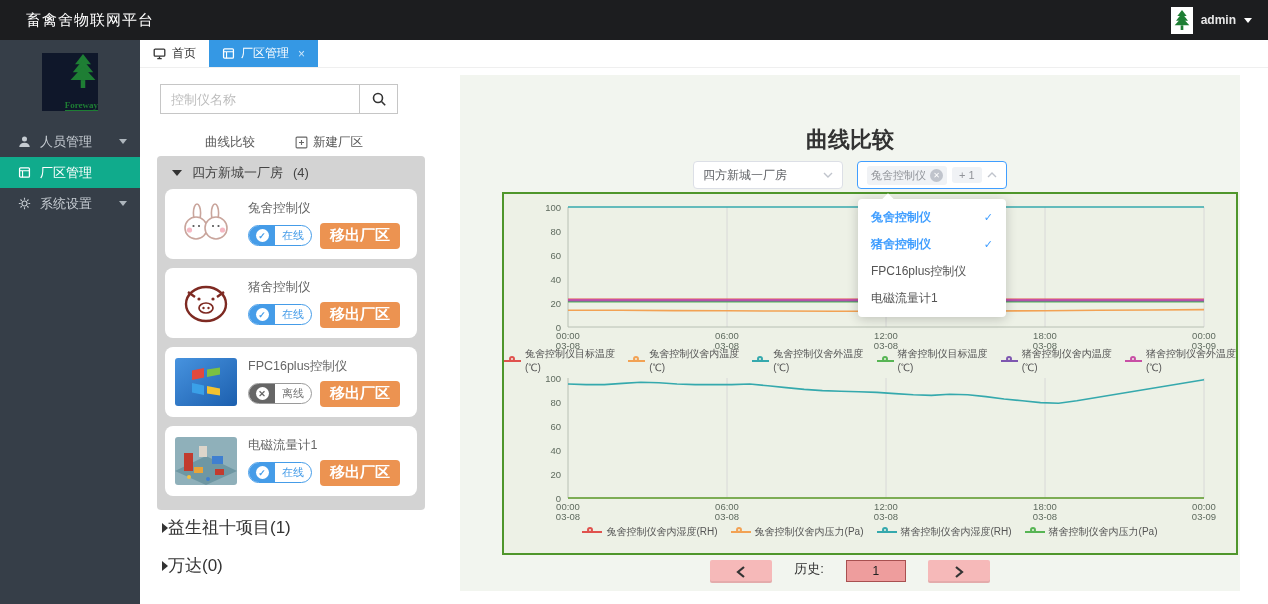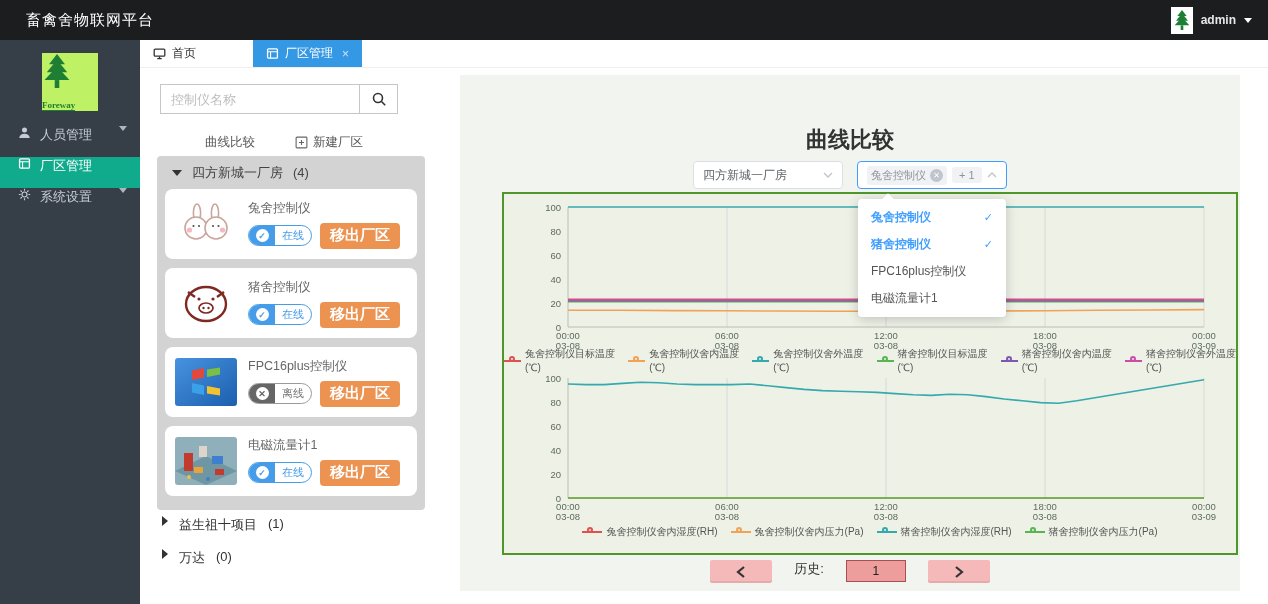--- a/index.html
+++ b/index.html
@@ -12,35 +12,35 @@
   .topbar { position:absolute; top:0; left:0; width:1268px; height:40px; background:#1c1d1f;
             display:flex; align-items:center; }
   .topbar-title { margin-left:26px; font-size:15px; color:#fff; letter-spacing:1px; }
   .topbar-right { position:absolute; right:16px; top:0; height:40px; display:flex; align-items:center; gap:8px; }
   .mini-logo { width:22px; height:27px; background:#fff; display:flex; align-items:center; justify-content:center; padding:2px; }
   .mini-logo svg { width:16px; height:20px; }
   .topbar-user { color:#e8e8e8; font-size:12px;font-weight:bold; }
   .caret-down-w { width:0; height:0; border-left:4px solid transparent; border-right:4px solid transparent; border-top:5px solid #fff; }
   
   .sidebar { position:absolute; top:40px; left:0; width:140px; height:564px; background:#363e48; }
-  .logo-box { position:absolute; top:13px; left:42px; width:56px; height:58px; background:#bef264;
-              display:flex; flex-direction:column; align-items:flex-start; justify-content:center; gap:12px; }
+  .logo-box { position:absolute; top:13px; left:42px; width:56px; height:58px; background:#0f172a;
+              display:flex; flex-direction:column; align-items:flex-end; justify-content:center; gap:12px; }
   .logo-box svg { width:30px; height:34px; }
   .logo-brand { color:#1e7e34; font-size:9px; font-weight:bold; font-family:"Liberation Serif", serif;
                 border-bottom:1px solid #1e7e34; line-height:10px; }
   .menu { position:absolute; top:86px; left:0; right:0; }
-  .menu-item { height:31px; display:flex; align-items:flex-start; gap:9px; padding:0 13px 0 18px;
+  .menu-item { height:31px; display:flex; align-items:center; gap:9px; padding:0 13px 0 18px;
                color:#c6ccd2; font-size:13px; cursor:pointer; }
   .menu-item.active { background:#10ab8c; color:#fff; }
   .mi-icon { width:13px; height:13px; display:flex; }
   .mi-chev { margin-left:auto; width:0; height:0; border-left:4px solid transparent;
              border-right:4px solid transparent; border-top:5px solid #aeb6bd; }
   
   .tabbar { position:absolute; top:40px; left:140px; right:0; height:28px; background:#fff;
-            display:flex; align-items:stretch; border-bottom:1px solid #efefef;gap:44px; }
+            display:flex; align-items:stretch; border-bottom:1px solid #efefef; }
   .tab { display:flex; align-items:center; gap:6px; padding:0 13px; font-size:12px; color:#333; cursor:pointer; }
   .tab .t-icon { width:13px; height:13px; display:flex; }
   .tab.active { background:#3598e4; color:#fff; }
   .tab .close { color:#cde7fa; font-size:12px; margin-left:3px; }
   
   .device-panel { position:absolute; top:68px; left:140px; width:320px; bottom:0; background:#fff; }
   .search-wrap { position:absolute; top:16px; left:20px; width:238px; height:30px; display:flex;
                  border:1px solid #c6c6c6; background:#fff; }
   .search-input { flex:1; border:none; outline:none; padding:0 10px; font-size:13px; color:#0f766e; min-width:0; }
   .search-input::placeholder { color:#bdbdbd; }
@@ -66,21 +66,21 @@
   .badge .ic b { width:13px; height:13px; border-radius:50%; background:#fff; color:#459ce8; font-size:9px;
                  display:flex; align-items:center; justify-content:center; font-weight:bold; }
   .badge .tx { padding:0 7px; font-size:11px; color:#459ce8; display:flex; align-items:center; }
   .badge.off { border-color:#9a9a9a; }
   .badge.off .ic { background:#666; }
   .badge.off .ic b { color:#666; }
   .badge.off .tx { color:#777; }
   .act-btn { height:26px; padding:0 10px; background:#ec9351; color:#fff; font-size:15px; border:none;
              border-radius:4px; cursor:pointer;font-weight:bold; }
   .tree-rows { position:absolute; top:448px; left:22px; display:flex; flex-direction:column; gap:15px; }
-  .tree-row { display:flex; gap:11px; font-size:13px; color:#333; cursor:pointer; }
+  .tree-row { display:flex; align-items:center; font-size:17px; color:#333; cursor:pointer; }
   .caret-col { width:0; height:0; border-top:5px solid transparent; border-bottom:5px solid transparent; border-left:6px solid #333; }
   
   .main-panel { position:absolute; left:460px; top:75px; width:780px; height:516px; background:#f2f5ef; }
   .main-title { position:absolute; top:50px; left:0; right:0; text-align:center; font-size:22px; font-weight:bold; color:#333; }
   .selects-row { position:absolute; top:86px; left:0; right:0; display:flex; justify-content:center; gap:14px; }
   .select { width:150px; height:28px; background:#fff; border:1px solid #dcdfe6; border-radius:4px;
             display:flex; align-items:center; padding:0 9px; font-size:12px; color:#606266; cursor:pointer; }
   .select.focused { border-color:#409eff; }
   .sel-chev { margin-left:auto; display:flex; }
   .tag { background:#f0f2f5; border-radius:3px; padding:2px 4px; font-size:11px; color:#909399;

